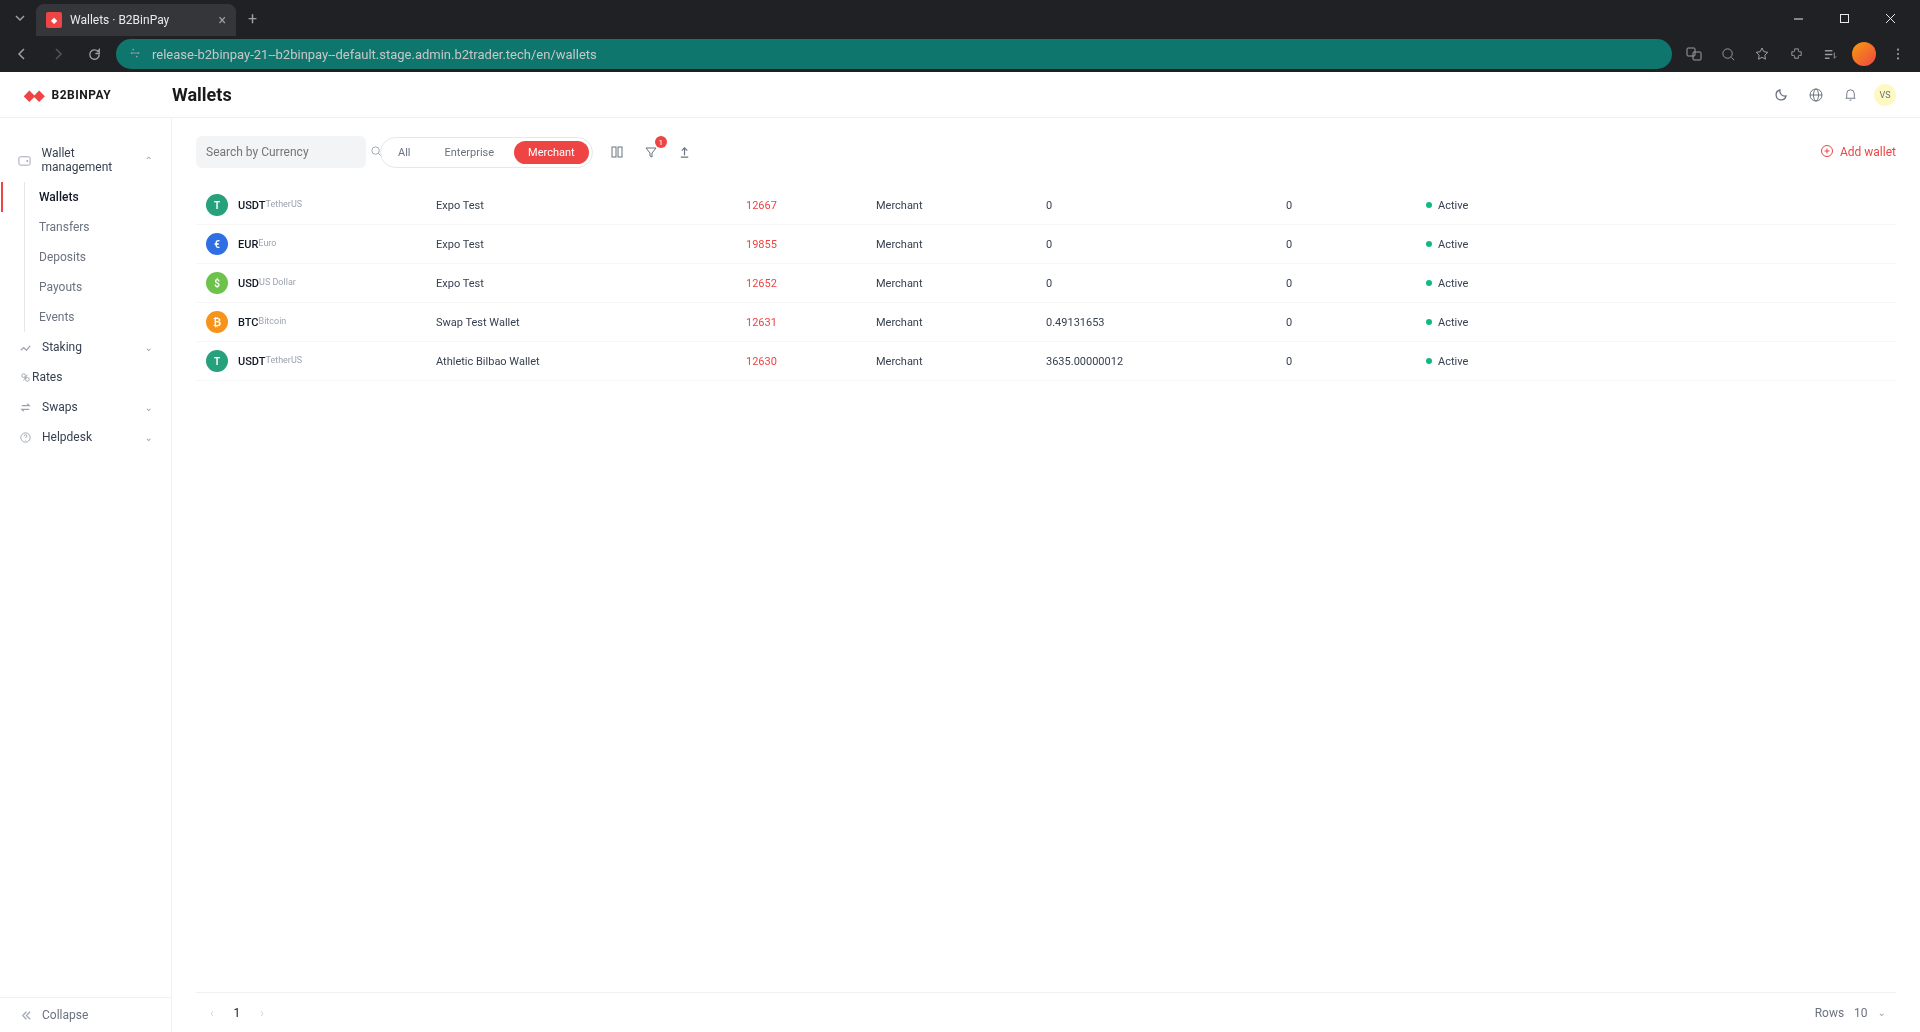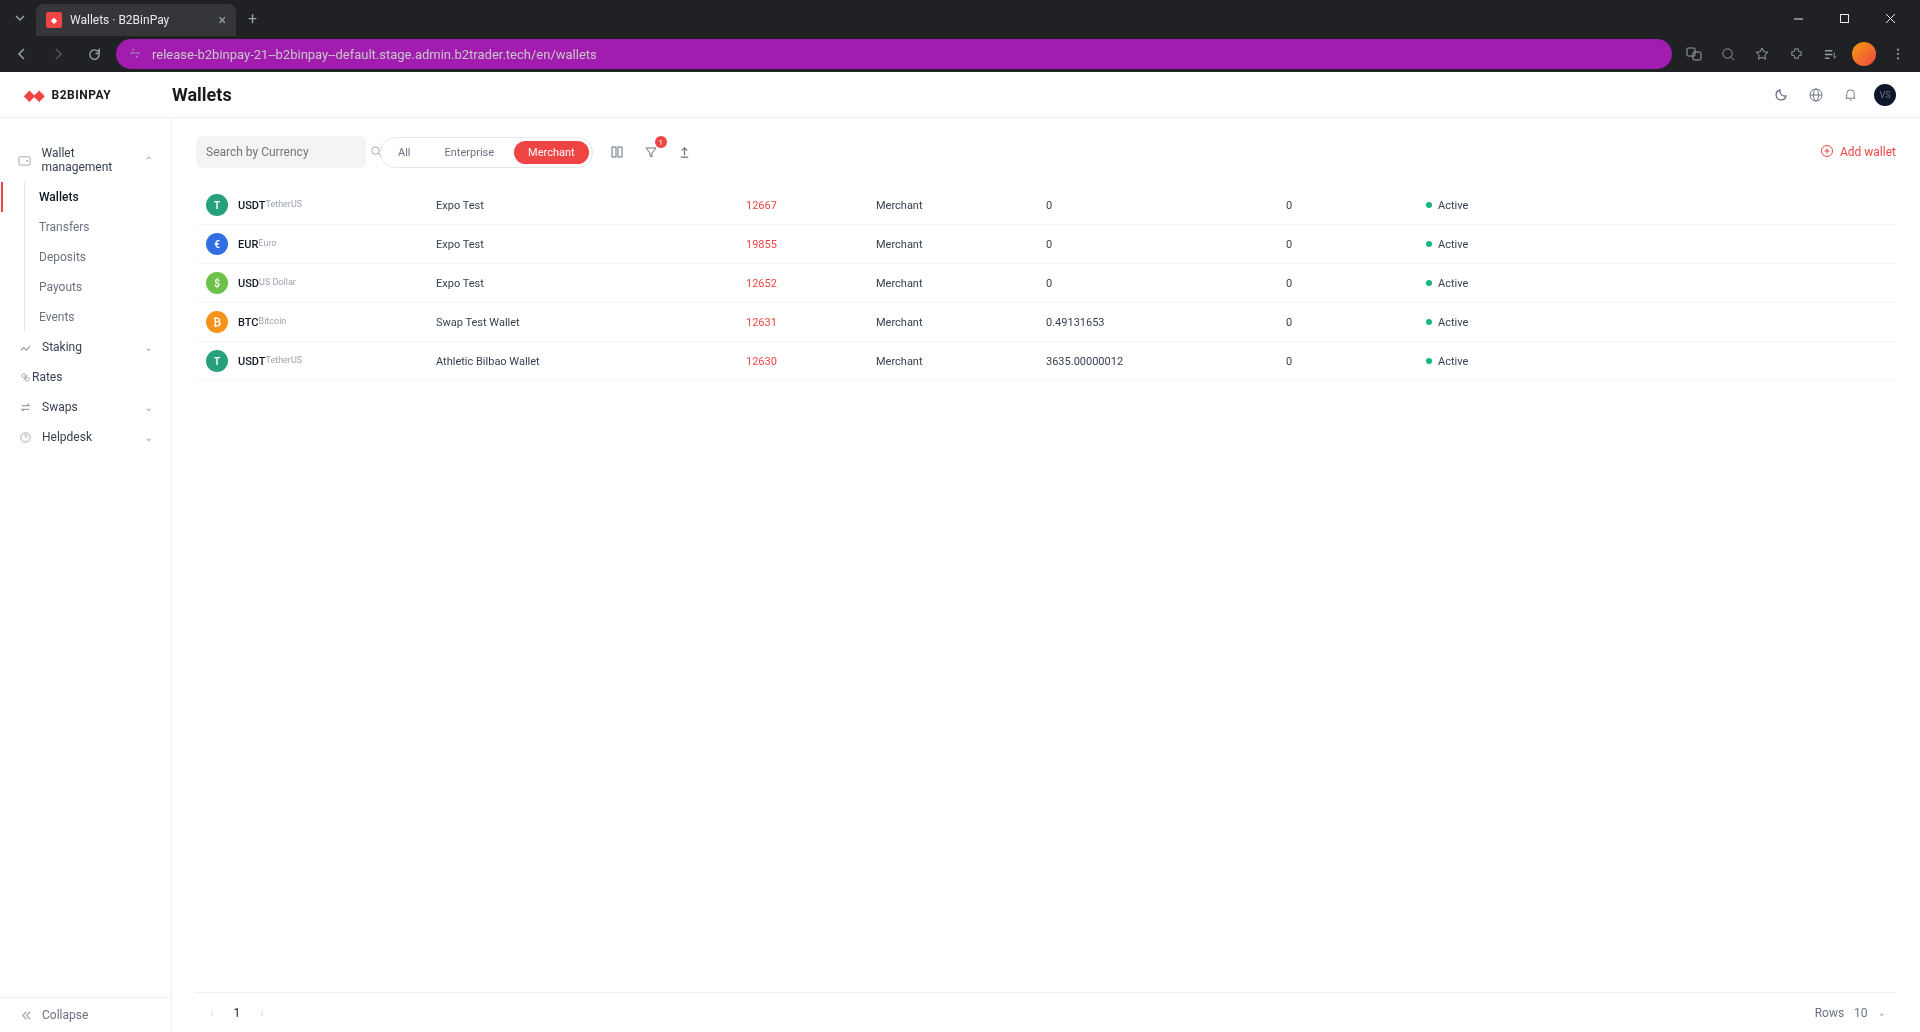--- a/index.html
+++ b/index.html
@@ -12,37 +12,37 @@
 .tab { background: #35363a; border-radius: 8px 8px 0 0; height: 32px; display: flex; align-items: center; padding: 0 10px; gap: 8px; min-width: 200px; margin-top: 4px; position: relative; }
 .tab-favicon { width: 16px; height: 16px; background: #ef4444; border-radius: 2px; display: flex; align-items: center; justify-content: center; font-size: 8px; color: #fff; }
 .tab-title { font-size: 12px; color: #e8eaed; flex: 1; }
 .tab-close { color: #9aa0a6; cursor: pointer; font-size: 14px; }
 .new-tab { color: #9aa0a6; cursor: pointer; padding: 4px 8px; font-size: 16px; }
 .window-controls { margin-left: auto; display: flex; gap: 2px; }
 .window-btn { width: 44px; height: 32px; display: flex; align-items: center; justify-content: center; cursor: pointer; color: #e8eaed; }
 
 .addr-bar { height: 36px; display: flex; align-items: center; padding: 0 8px; gap: 8px; }
 .nav-btn { width: 28px; height: 28px; display: flex; align-items: center; justify-content: center; color: #9aa0a6; cursor: pointer; border-radius: 50%; }
-.url-box { flex: 1; background: #a21caf; border-radius: 16px; height: 30px; display: flex; align-items: center; padding: 0 12px; gap: 10px; }
+.url-box { flex: 1; background: #0f766e; border-radius: 16px; height: 30px; display: flex; align-items: center; padding: 0 12px; gap: 10px; }
 .url-text { color: #c7c7c7; font-size: 13px; }
 .site-icon { color: #9aa0a6; }
 .addr-right { display: flex; gap: 6px; align-items: center; }
 .addr-icon { width: 28px; height: 28px; display: flex; align-items: center; justify-content: center; color: #9aa0a6; cursor: pointer; }
 .profile-avatar { width: 24px; height: 24px; border-radius: 50%; background: linear-gradient(135deg,#f59e0b,#ef4444); }
 
 
 .app { height: 960px; background: #fff; display: flex; flex-direction: column; }
 .app-header { height: 46px; display: flex; align-items: center; padding: 0 24px; border-bottom: 1px solid #f1f1f1; }
 .logo { display: flex; align-items: center; gap: 8px; width: 148px; }
 .logo-mark { color: #ef4444; font-size: 14px; font-weight: bold; letter-spacing: -1px; }
 .logo-text { font-weight: 700; font-size: 12px; letter-spacing: 0.5px; color: #1a1a1a; }
 .page-title { font-size: 18px; font-weight: 700; color: #1a1a1a; }
 .header-right { margin-left: auto; display: flex; gap: 14px; align-items: center; }
 .header-icon { width: 20px; height: 20px; display: flex; align-items: center; justify-content: center; color: #6b7280; cursor: pointer; }
-.vs-badge { width: 22px; height: 22px; border-radius: 50%; background: #0f172a; color: #6b7280; font-size: 9px; display: flex; align-items: center; justify-content: center; }
+.vs-badge { width: 22px; height: 22px; border-radius: 50%; background: #fef9c3; color: #6b7280; font-size: 9px; display: flex; align-items: center; justify-content: center; }
 
 .app-body { flex: 1; display: flex; min-height: 0; }
 .sidebar { width: 172px; border-right: 1px solid #f1f1f1; display: flex; flex-direction: column; padding-top: 20px; }
 .side-item { display: flex; align-items: center; padding: 8px 18px; font-size: 12px; color: #374151; cursor: pointer; position: relative; }
 .side-item.expandable { justify-content: space-between; }
 .side-item-left { display: flex; align-items: center; gap: 10px; }
 .side-icon { width: 14px; height: 14px; color: #9ca3af; display: flex; align-items: center; justify-content: center; }
 .chevron { color: #9ca3af; font-size: 10px; }
 .sub-items { border-left: 1px solid #e5e7eb; margin-left: 24px; }
 .sub-item { padding: 8px 14px; font-size: 12px; color: #6b7280; cursor: pointer; }

